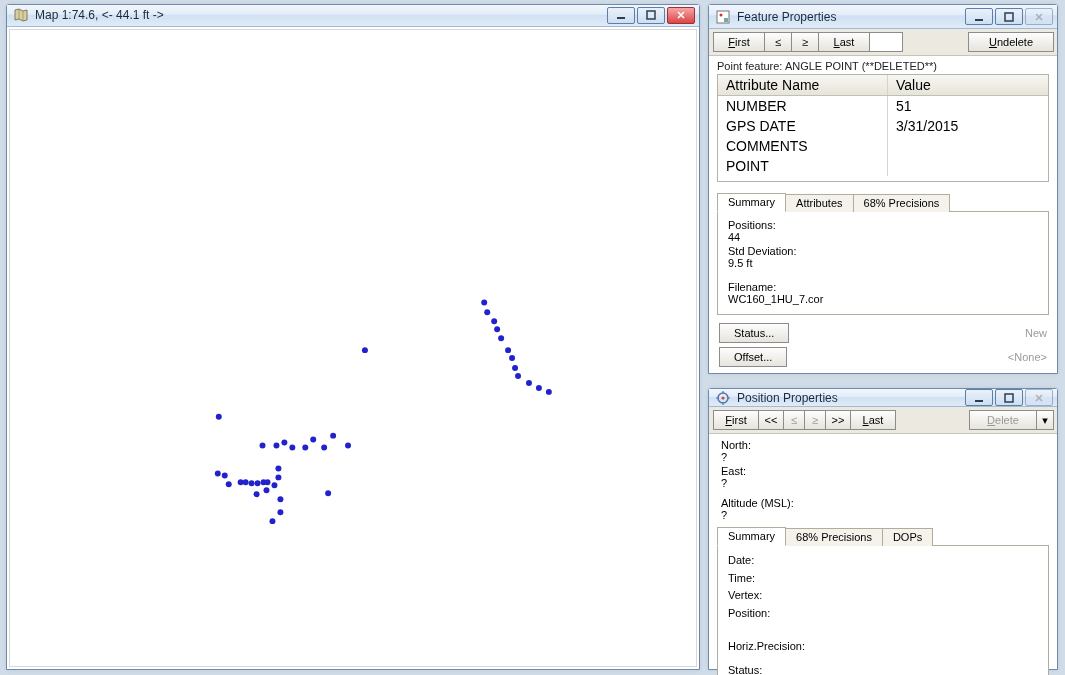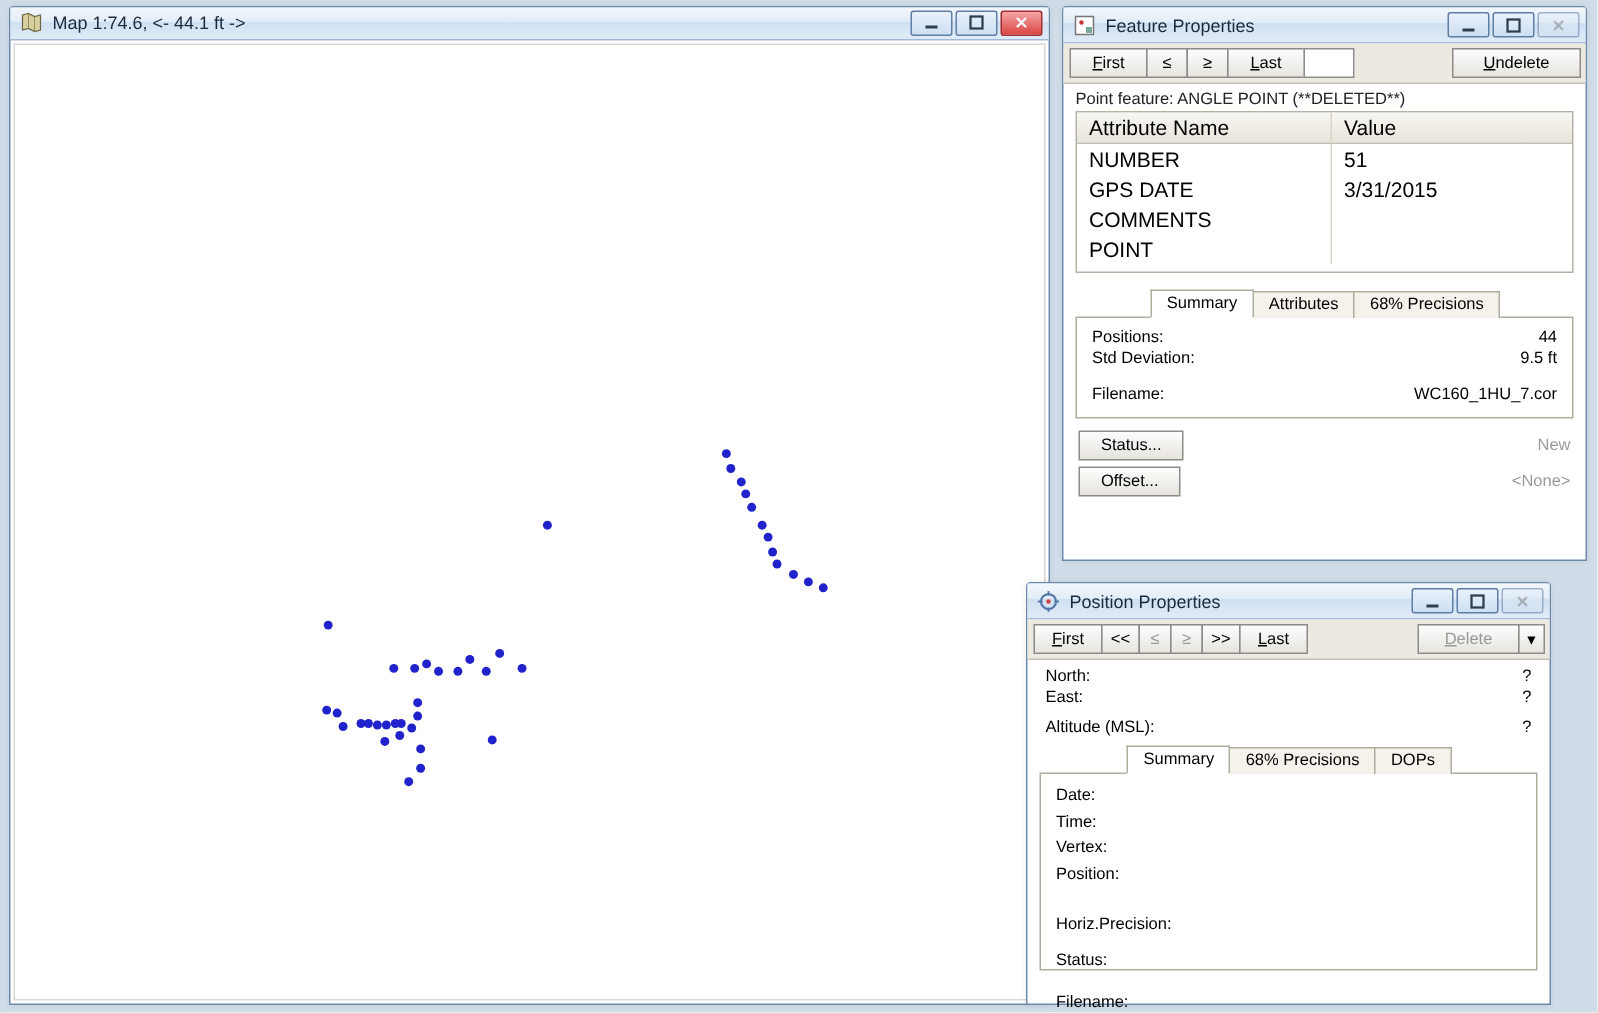--- a/index.html
+++ b/index.html
@@ -104,21 +104,20 @@
     padding: 2px 8px;
   }
   .col-a { width: 170px; border-right: 1px solid #d6d3c7; }
   .col-b { flex: 1; }
   .attrtable .row { display:flex; }
   .tabs {
     display: flex;
     padding: 4px 8px 0 8px;
     gap: 0;
     align-items: flex-end;
-    justify-content: center;
   }
   .tab {
     padding: 2px 10px 3px 10px;
     border: 1px solid #b0ad9f;
     border-bottom: none;
     background: #f4f2eb;
     font-size: 11px;
     margin-right: -1px;
     position: relative;
     top: 1px;
@@ -129,21 +128,21 @@
     border-bottom: 1px solid #fff;
     z-index: 2;
   }
   .tabpane {
     margin: 0 8px 6px 8px;
     border: 1px solid #b0ad9f;
     background: #fff;
     padding: 6px 10px 8px 10px;
     font-size: 11px;
   }
-  .kv { display:flex; justify-content: space-between; padding: 1px 0; }
+  .kv { display:flex; justify-content: space-between; padding: 1px 0; flex-direction: column; }
   .pushbtn {
     display:inline-flex; align-items:center; justify-content:center;
     height: 20px; padding: 0 14px;
     border:1px solid #8c8c8c;
     background: linear-gradient(to bottom,#fdfdfd,#e6e4dc);
     font-size:11px;
     cursor: default;
   }
   .pushrow { display:flex; justify-content:space-between; align-items:center; padding:2px 10px; font-size:11px; }
   .mapcanvas {
@@ -330,21 +329,21 @@
     <span style="color:#9a9a9a;">New</span>
   </div>
   <div class="pushrow">
     <div class="pushbtn first-letter-u">
         <span>Offset...</span>
       </div>
     <span style="color:#9a9a9a;">&lt;None&gt;</span>
   </div>
 </div>
 
-<div class="window" style="left:684px; top:388px; width:350px; height:282px;">
+<div class="window" style="left:708px; top:388px; width:350px; height:282px;">
   <div class="titlebar">
     <span class="icon">
       <svg width="16" height="16" viewBox="0 0 16 16">
           <circle cx="8" cy="8" r="5" fill="none" stroke="#5577aa" stroke-width="1.5"></circle>
           <path d="M8 1 V4 M8 12 V15 M1 8 H4 M12 8 H15" stroke="#5577aa" stroke-width="1.2"></path>
           <circle cx="8" cy="8" r="1.5" fill="#cc4444"></circle>
         </svg>
     </span>
     <div class="title">Position Properties</div>
     <div class="winbtns">

